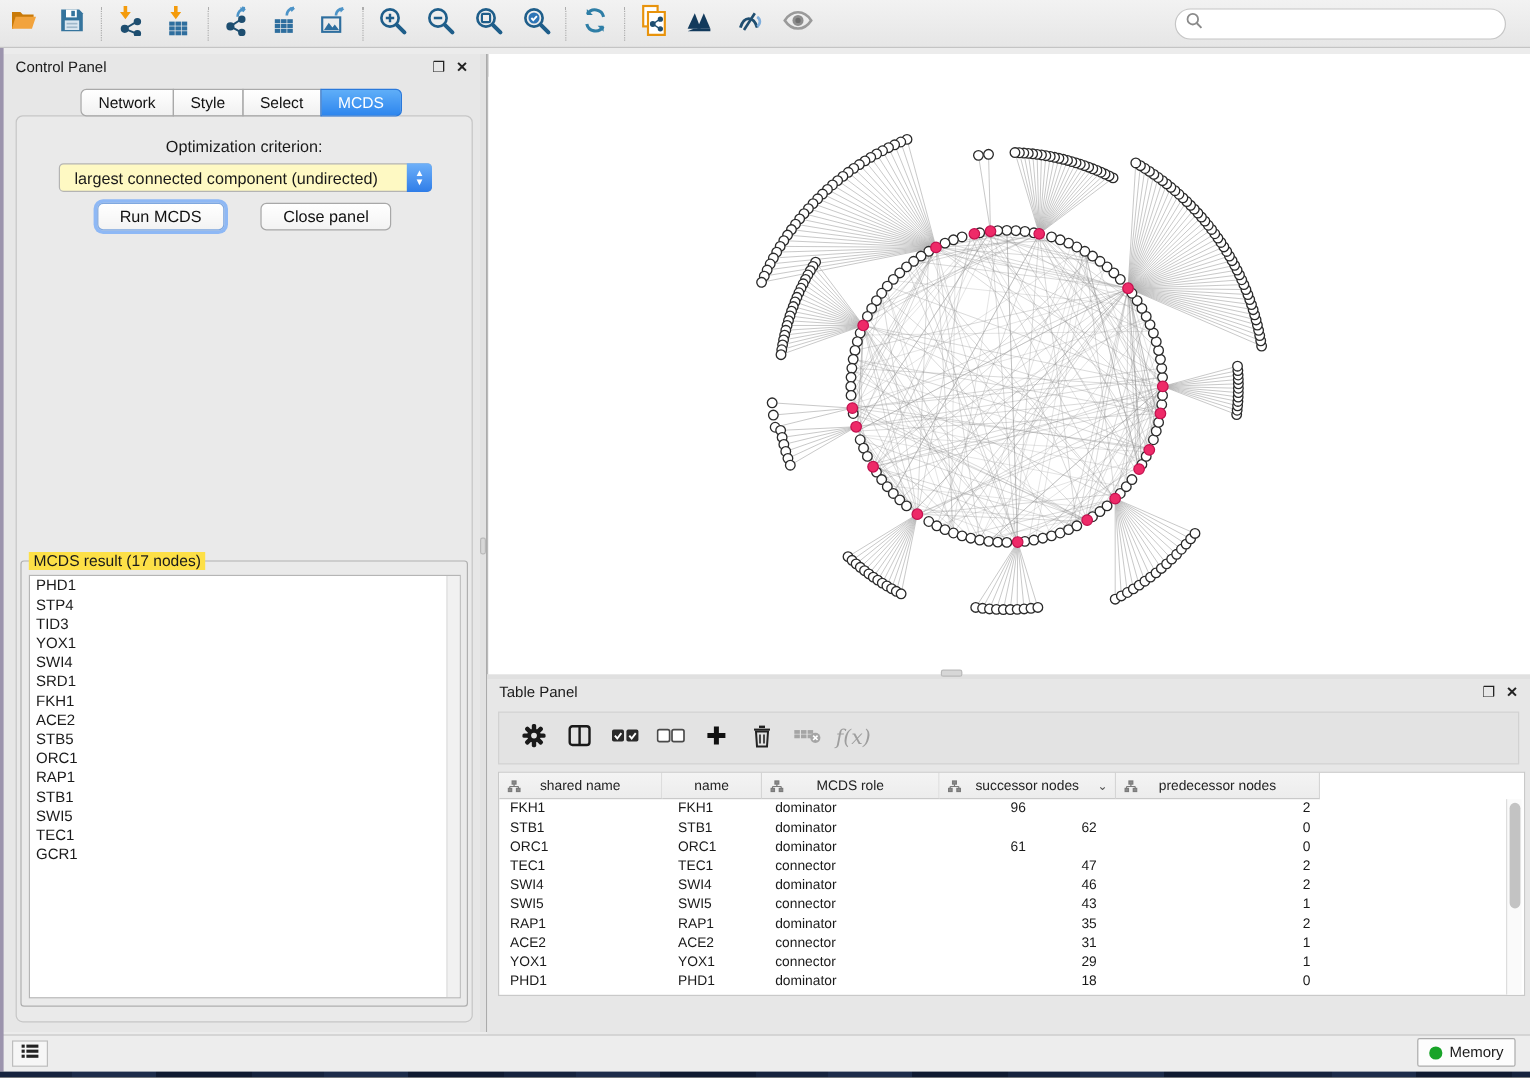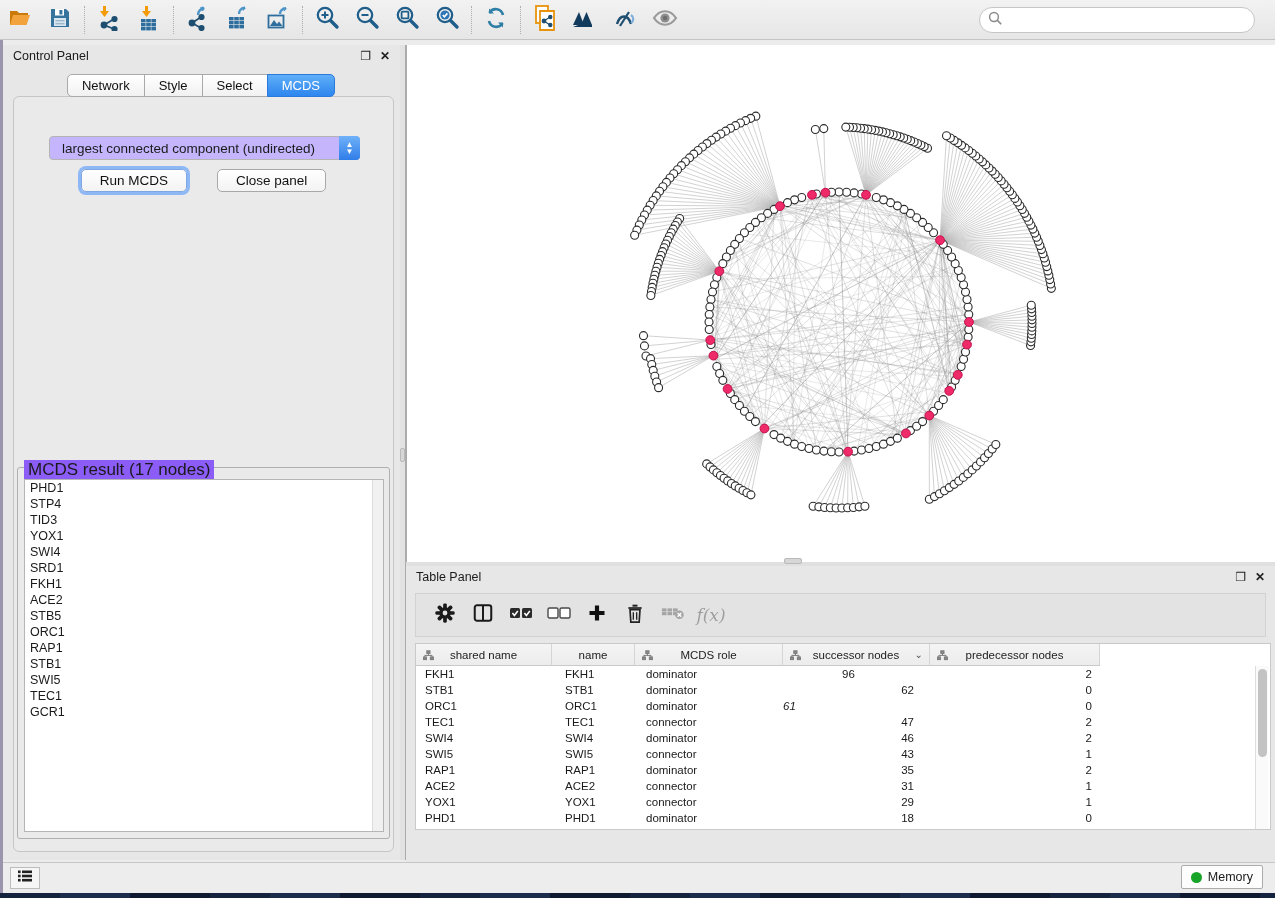--- a/index.html
+++ b/index.html
@@ -26,33 +26,33 @@
   .control-panel{position:absolute;left:3px;top:45px;width:397px;height:815px;background:#E7E7E7;}
   .cp-tabs{position:absolute;left:0;top:29px;width:100%;display:flex;justify-content:center;}
   .seg{border:1px solid #A9A9A9;background:linear-gradient(#FFFFFF,#F1F1F1);
        padding:3px 14px;font-size:13px;margin-left:-1px;color:#111;position:relative;z-index:1;}
   .seg.first{border-radius:5px 0 0 5px;}
   .seg.last{border-radius:0 5px 5px 0;}
   .seg.active{background:linear-gradient(#5FAEF8,#2E86EE);color:#fff;border-color:#2A79DB;z-index:2;}
   .cp-content{position:absolute;left:10px;top:51px;width:381px;height:756px;
               background:#EAEAEA;border:1px solid #C6C6C6;border-radius:6px;}
   .opt-label{text-align:center;margin-top:18px;font-size:13.5px;}
-  .select{position:absolute;left:35px;top:39px;width:311px;height:24px;background:#c4b5fd;
+  .select{position:absolute;left:35px;top:39px;width:311px;height:24px;background:#fef9c3;
           border:1px solid #B4B4B4;border-radius:4px;font-size:13.5px;display:flex;align-items:center;
           padding-left:12px;}
   .select .stepper{position:absolute;right:-1px;top:-1px;width:21px;height:24px;border-radius:0 4px 4px 0;
           background:linear-gradient(#6FB1F9,#2F7DE8);display:flex;flex-direction:column;align-items:center;
           justify-content:center;color:#fff;font-size:8px;line-height:7px;}
   .btn-row{position:absolute;left:0;top:72px;width:100%;display:flex;justify-content:center;gap:30px;}
   .push-btn{background:linear-gradient(#FFFFFF,#F3F3F3);border:1px solid #A8A8A8;border-radius:5px;
             font-size:13.5px;padding:3px 18px;color:#111;}
   .push-btn.focus{box-shadow:0 0 0 3px rgba(92,156,250,.65);border-color:#7FA8E0;}
   .fieldset{position:absolute;left:3px;top:370px;width:373px;height:372px;
             border:1px solid #AFAFAF;border-radius:3px;}
-  .fieldset .legend{position:absolute;left:6px;top:-8px;background:#8b5cf6;padding:0 4px;font-size:17px;}
+  .fieldset .legend{position:absolute;left:6px;top:-8px;background:#fde047;padding:0 4px;font-size:13px;}
   .mcds-list{position:absolute;left:6px;top:11px;width:360px;height:353px;background:#fff;
              border:1px solid #B5B5B5;overflow:hidden;font-size:12.5px;line-height:16px;}
   .mcds-list .scroll{position:absolute;right:0;top:0;width:11px;height:100%;background:#F1F1F1;
              border-left:1px solid #DCDCDC;}
   .mcds-item{padding-left:5px;}
 
   
   .v-split{position:absolute;left:400px;top:45px;width:6px;height:815px;background:#E2E2E2;}
   .v-split .line{position:absolute;right:0;top:0;width:1px;height:100%;background:#ABABAB;}
   .v-split .grip{position:absolute;left:0px;top:403px;width:5px;height:14px;background:#D7D7D7;
@@ -321,20 +321,21 @@
       <span class="win-ic">❐</span>
       <span class="win-ic close">✕</span>
     </div>
     <div class="cp-tabs" id="cp-tabs">
         <div class="seg first">Network</div>
         <div class="seg">Style</div>
         <div class="seg">Select</div>
         <div class="seg last active">MCDS</div>
       </div>
     <div class="cp-content">
+      <div class="opt-label">Optimization criterion:</div>
       <div class="select">
         <span>largest connected component (undirected)</span>
         <span class="stepper">
             <span>▲</span>
             <span>▼</span>
           </span>
       </div>
       <div class="btn-row">
         <button class="push-btn focus">Run MCDS</button>
         <button class="push-btn">Close panel</button>
@@ -1238,21 +1239,21 @@
             <div class="td" style="width: 136px; text-align: left; padding-left: 9px; padding-right: 0px;">STB1</div>
             <div class="td" style="width: 83px; text-align: left; padding-left: 13px; padding-right: 0px;">STB1</div>
             <div class="td" style="width: 148px; text-align: left; padding-left: 11px; padding-right: 0px;">dominator</div>
             <div class="td" style="width: 147px; text-align: right; padding-left: 0px; padding-right: 16px;">62</div>
             <div class="td" style="width: 170px; text-align: right; padding-left: 0px; padding-right: 8px;">0</div>
           </div>
           <div class="tr">
             <div class="td" style="width: 136px; text-align: left; padding-left: 9px; padding-right: 0px;">ORC1</div>
             <div class="td" style="width: 83px; text-align: left; padding-left: 13px; padding-right: 0px;">ORC1</div>
             <div class="td" style="width: 148px; text-align: left; padding-left: 11px; padding-right: 0px;">dominator</div>
-            <div class="td" style="width: 147px; text-align: left; padding-left: 0px; padding-right: 16px; font-style: italic;">61</div>
+            <div class="td" style="width: 147px; text-align: center; padding-left: 0px; padding-right: 16px;">61</div>
             <div class="td" style="width: 170px; text-align: right; padding-left: 0px; padding-right: 8px;">0</div>
           </div>
           <div class="tr">
             <div class="td" style="width: 136px; text-align: left; padding-left: 9px; padding-right: 0px;">TEC1</div>
             <div class="td" style="width: 83px; text-align: left; padding-left: 13px; padding-right: 0px;">TEC1</div>
             <div class="td" style="width: 148px; text-align: left; padding-left: 11px; padding-right: 0px;">connector</div>
             <div class="td" style="width: 147px; text-align: right; padding-left: 0px; padding-right: 16px;">47</div>
             <div class="td" style="width: 170px; text-align: right; padding-left: 0px; padding-right: 8px;">2</div>
           </div>
           <div class="tr">

